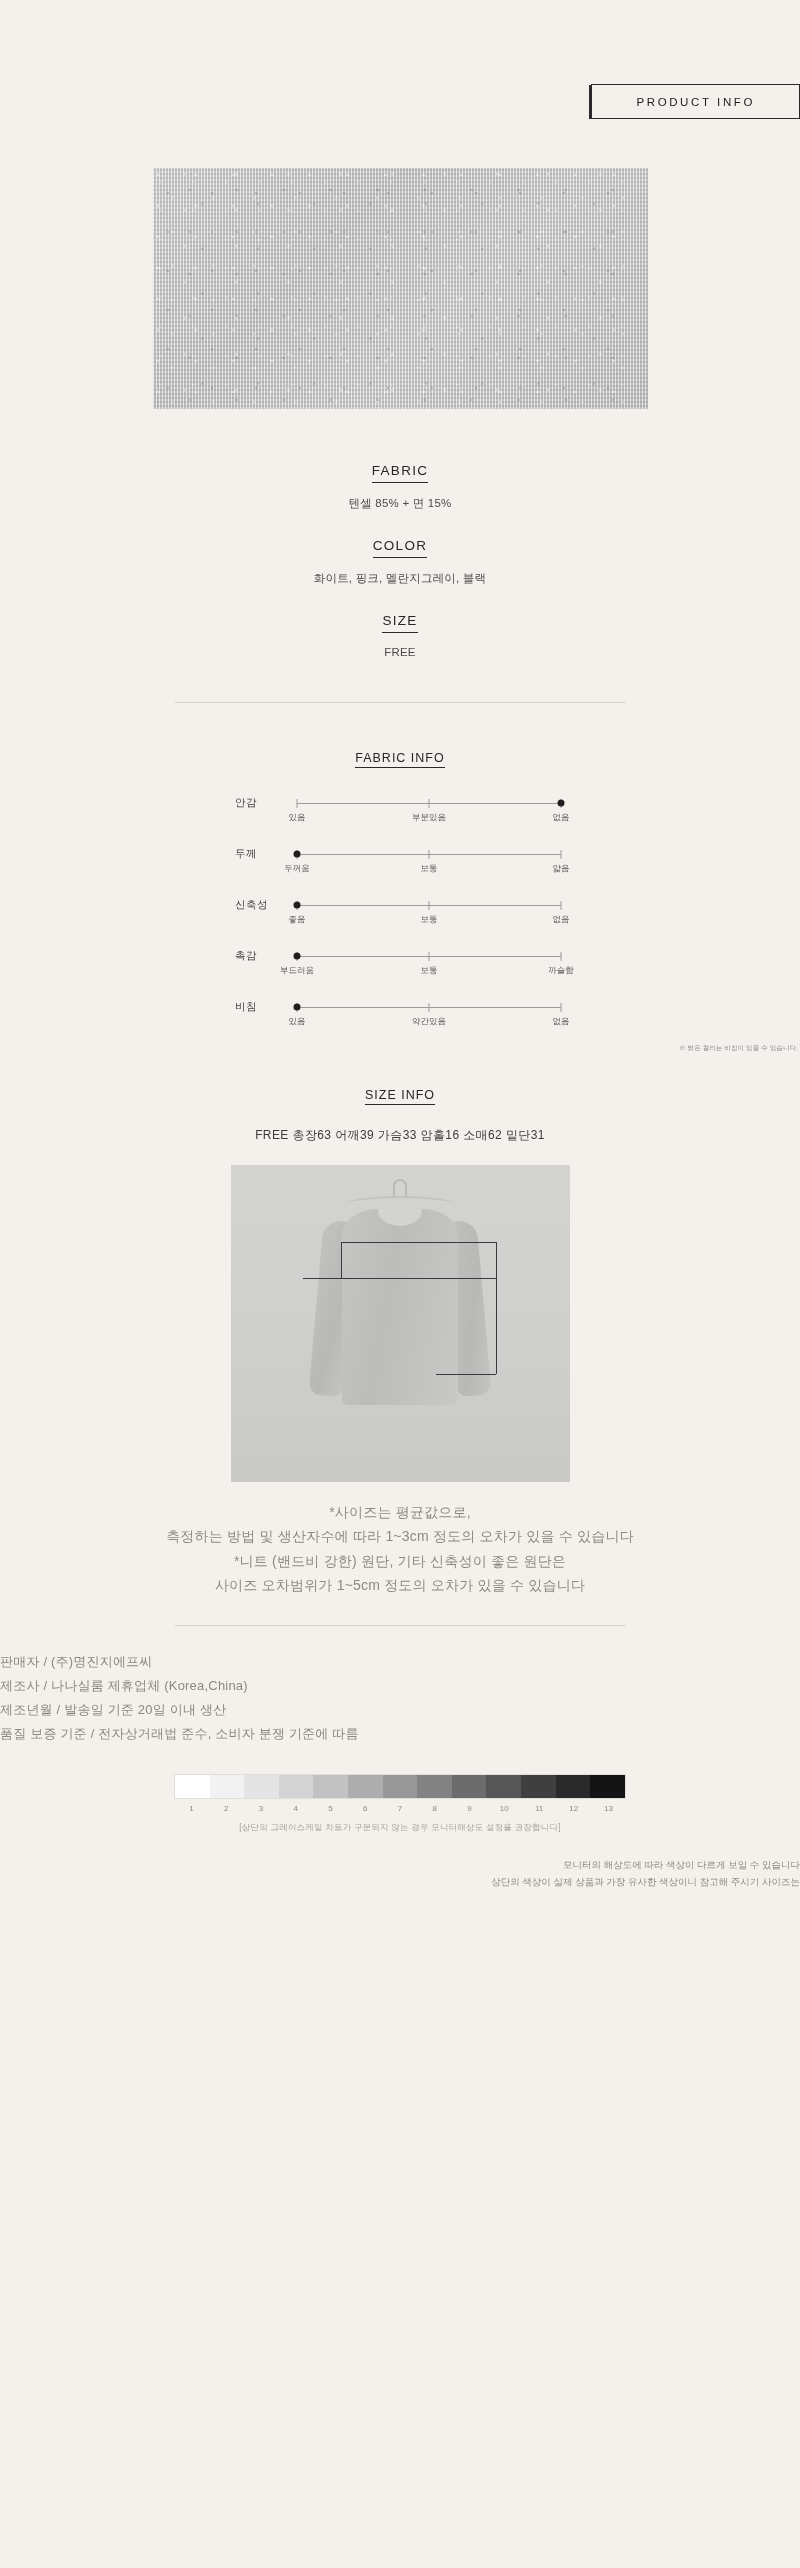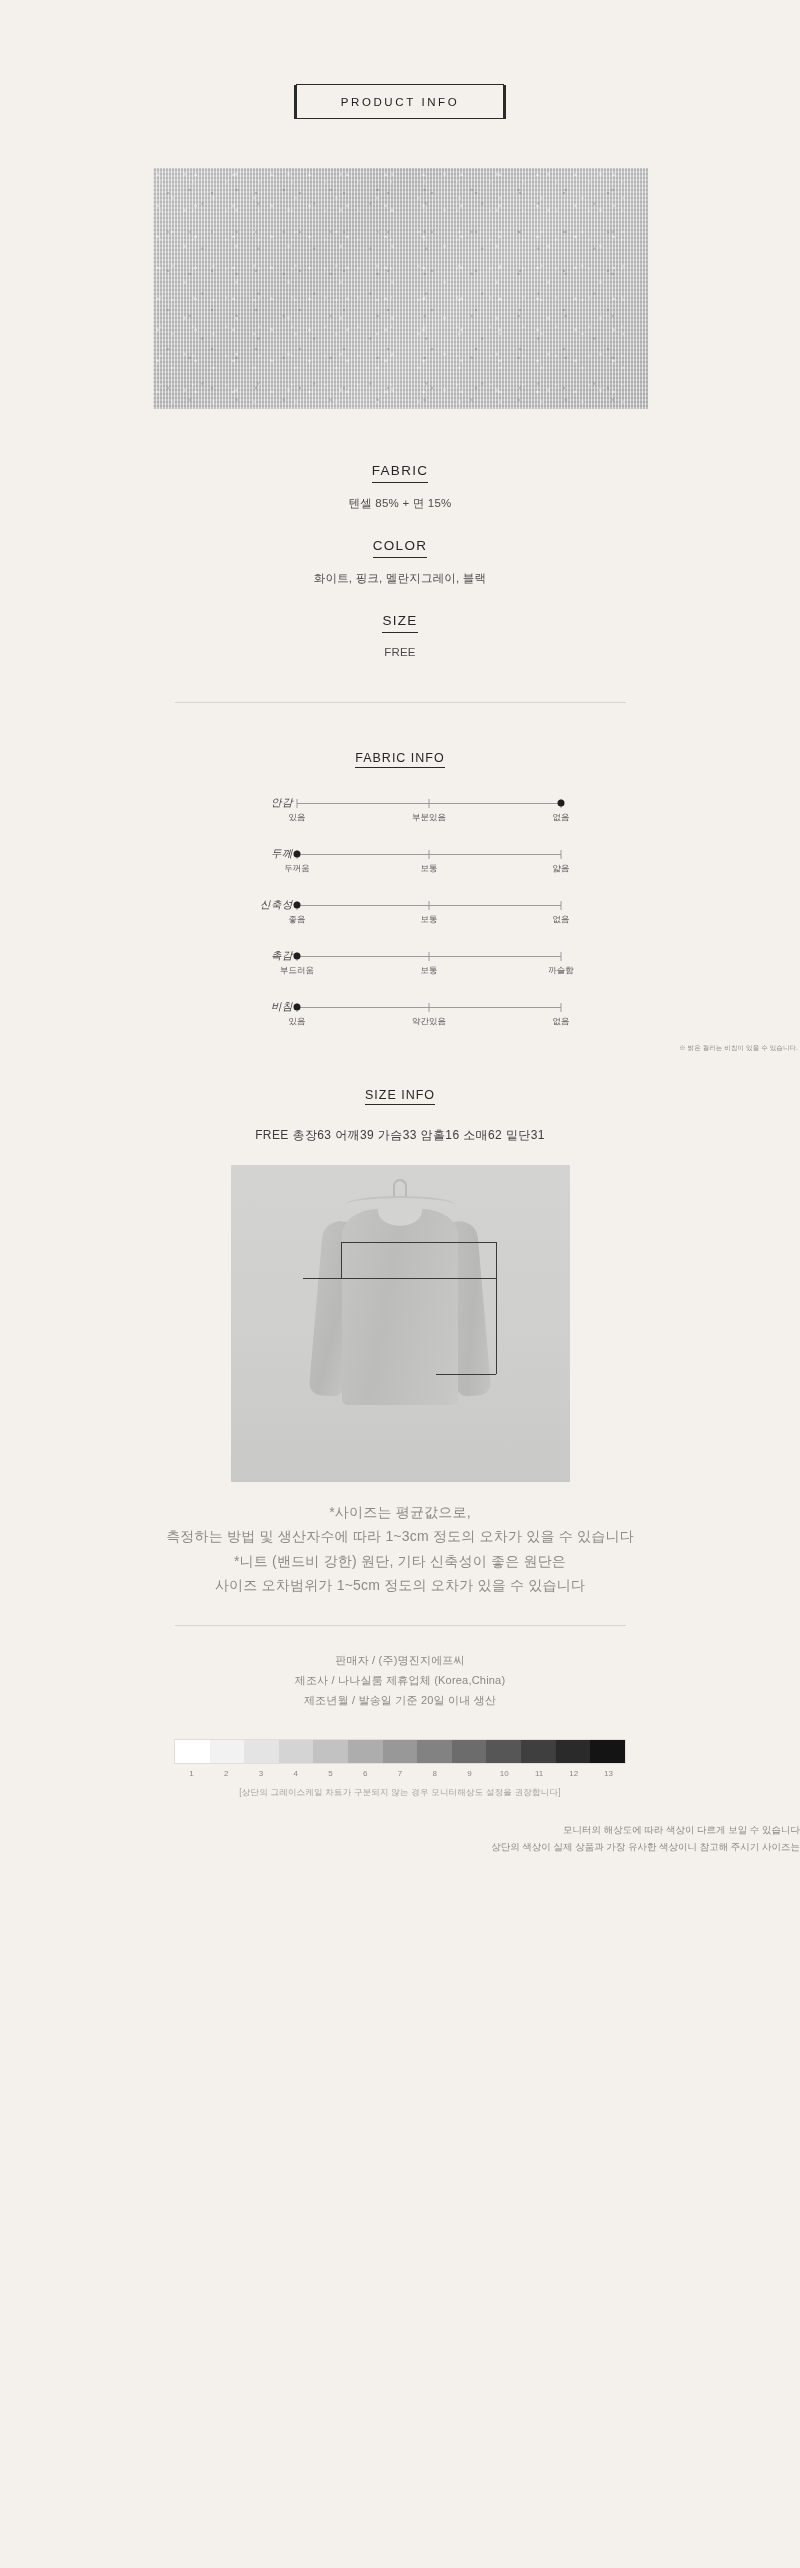--- a/index.html
+++ b/index.html
@@ -14,21 +14,21 @@
     min-height: 2568px;
     margin: 0 auto;
     background: #f4f1ec;
     position: relative;
   }
 
   
   .header-wrap {
     padding-top: 84px;
     display: flex;
-    justify-content: center;
+    justify-content: flex-end;
   }
   .header-box {
     border: 1px solid #2a2a2a;
     padding: 11px 44px 10px 44px;
     position: relative;
     background: #f4f1ec;
   }
   .header-box::before,
   .header-box::after {
     content: "";
@@ -125,26 +125,25 @@
     margin: 27px auto 0 auto;
     width: 330px;
   }
   .fi-row {
     display: flex;
     align-items: flex-start;
     margin-bottom: 21px;
   }
   .fi-name {
     width: 58px;
-    text-align: right;
+    text-align: left;
     font-size: 10.5px;
     color: #3a3a3a;
     padding-top: 1px;
     letter-spacing: .5px;
-    font-style: italic;
   }
   .fi-scale {
     flex: 1;
     position: relative;
     padding-top: 4px;
   }
   .fi-track {
     position: relative;
     height: 9px;
   }
@@ -294,22 +293,21 @@
   .divider2 {
     width: 451px;
     height: 1px;
     background: #d8d4cd;
     margin: 27px auto 0 auto;
   }
 
   
   .seller {
     margin-top: 24px;
-    text-align: center;
-    font-size: 11px;
+    font-size: 13px;
     line-height: 1.85;
     color: #8b8883;
     letter-spacing: .2px;
   }
 
   
   .scale-wrap {
     margin-top: 28px;
     display: flex;
     justify-content: center;
@@ -501,20 +499,21 @@
       <div>*니트 (밴드비 강한) 원단, 기타 신축성이 좋은 원단은</div>
       <div>사이즈 오차범위가 1~5cm 정도의 오차가 있을 수 있습니다</div>
     </div>
 
   <div class="divider2"></div>
 
   <div class="seller" id="seller-info">
       <div>판매자 / (주)명진지에프씨</div>
       <div>제조사 / 나나실룸 제휴업체 (Korea,China)</div>
       <div>제조년월 / 발송일 기준 20일 이내 생산</div>
+      <div>품질 보증 기준 / 전자상거래법 준수, 소비자 분쟁 기준에 따름</div>
     </div>
 
   <div class="scale-wrap">
     <div class="scale">
       <div class="scale-bars" id="scale-bars">
           <div style="background: rgb(255, 255, 255);"></div>
           <div style="background: rgb(242, 242, 242);"></div>
           <div style="background: rgb(228, 228, 228);"></div>
           <div style="background: rgb(212, 212, 212);"></div>
           <div style="background: rgb(194, 194, 194);"></div>

